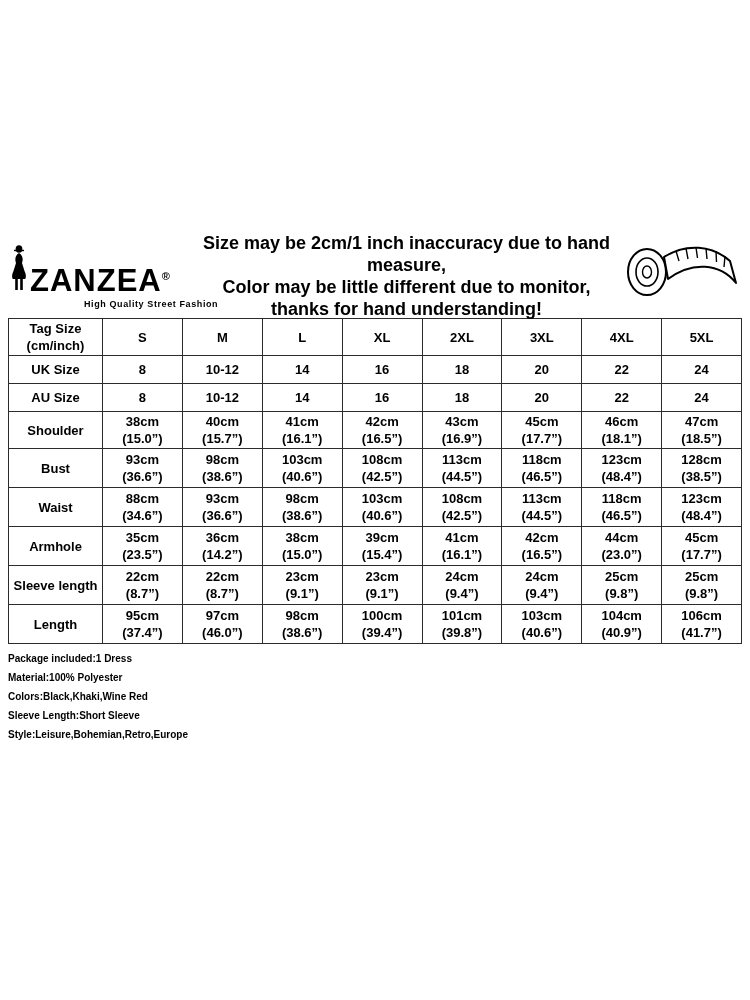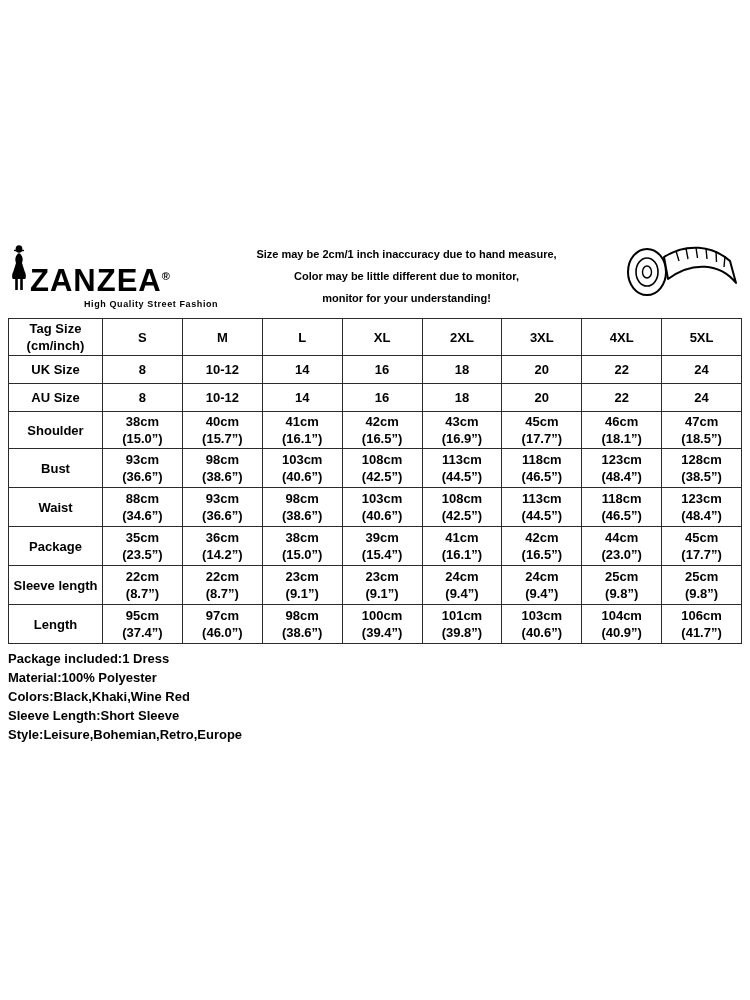--- a/index.html
+++ b/index.html
@@ -36,21 +36,21 @@
     letter-spacing: 0.6px;
     margin-top: 3px;
     margin-left: 28px;
     white-space: nowrap;
     padding-left: 48px;
   }
   .notice {
     flex: 1 1 auto;
     text-align: center;
     font-weight: bold;
-    font-size: 11px;
+    font-size: 18px;
     line-height: 22px;
   }
   .tape { width: 122px; flex: 0 0 auto; }
   
   table.size-chart {
     border-collapse: collapse;
     width: 734px;
     table-layout: fixed;
     border-radius: 16px;
   }
@@ -67,21 +67,21 @@
   table.size-chart td.row-label { width: 93px; }
   table.size-chart tr:nth-child(1) td { height: 32px; }
   table.size-chart tr:nth-child(2) td,
   table.size-chart tr:nth-child(3) td,
   table.size-chart tr:nth-child(4) td { height: 25px; }
   table.size-chart tr:nth-child(n+5) td { height: 36px; }
   
   .details { margin-top: 5px; }
   .details .detail-line {
     font-weight: bold;
-    font-size: 13px;
+    font-size: 10px;
     line-height: 19px;
   }
 </style>
 </head>
 <body>
 
 <div class="page">
 
   <div class="header">
 
@@ -97,21 +97,21 @@
           </svg>
         </span>
         <span class="brand-name"><span>ZANZEA</span><sup class="brand-reg">®</sup></span>
       </div>
       <div class="brand-tagline">High Quality Street Fashion</div>
     </div>
 
     <div class="notice">
       <div>Size may be 2cm/1 inch inaccuracy due to hand measure,</div>
       <div>Color may be little different due to monitor,</div>
-      <div>monitor for your understanding!</div>
+      <div>thanks for hand understanding!</div>
     </div>
 
     <div class="tape">
       <svg width="122" height="70" viewBox="0 0 122 70" fill="none" xmlns="http://www.w3.org/2000/svg">
         <ellipse cx="27" cy="33" rx="19" ry="23" stroke="#000" stroke-width="2" fill="#fff"></ellipse>
         <ellipse cx="27" cy="33" rx="11" ry="14" stroke="#000" stroke-width="1.6" fill="#fff"></ellipse>
         <ellipse cx="27" cy="33" rx="4.5" ry="6" stroke="#000" stroke-width="1.4" fill="#fff"></ellipse>
         <path d="M44 18 C66 4 92 6 110 22 L116 44 C100 24 72 22 48 40 Z" fill="#fff" stroke="#000" stroke-width="2" stroke-linejoin="round"></path>
         <path d="M56 12 L59 22 M66 9.5 L68 20 M76 8.5 L77.5 19 M86 9.5 L87 20 M96 12 L96.5 23 M105 17 L104 28" stroke="#000" stroke-width="1.4"></path>
       </svg>
@@ -206,21 +206,21 @@
           <td class="cell">108cm
 (42.5”)</td>
           <td class="cell">113cm
 (44.5”)</td>
           <td class="cell">118cm
 (46.5”)</td>
           <td class="cell">123cm
 (48.4”)</td>
         </tr>
         <tr>
-          <td class="row-label">Package</td>
+          <td class="row-label">Armhole</td>
           <td class="cell">35cm
 (23.5”)</td>
           <td class="cell">36cm
 (14.2”)</td>
           <td class="cell">38cm
 (15.0”)</td>
           <td class="cell">39cm
 (15.4”)</td>
           <td class="cell">41cm
 (16.1”)</td>

